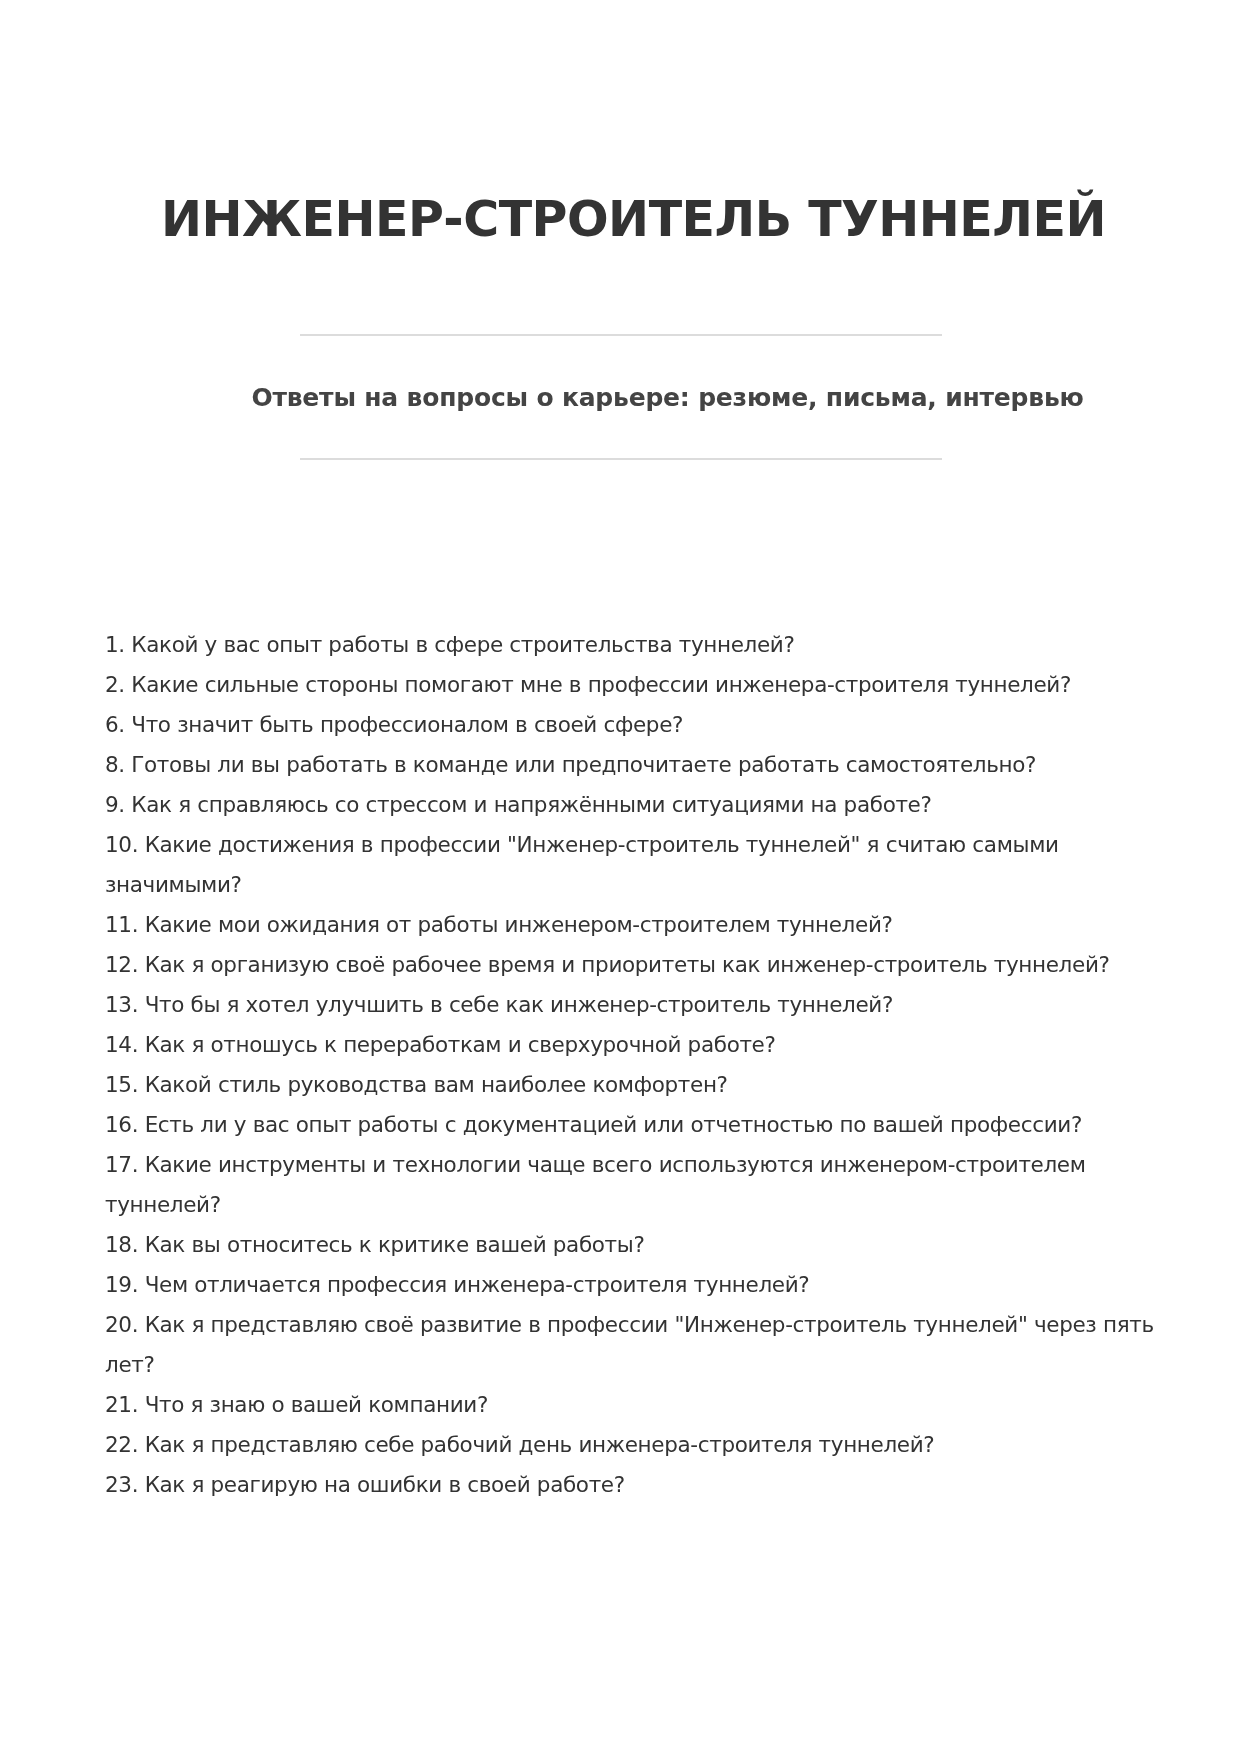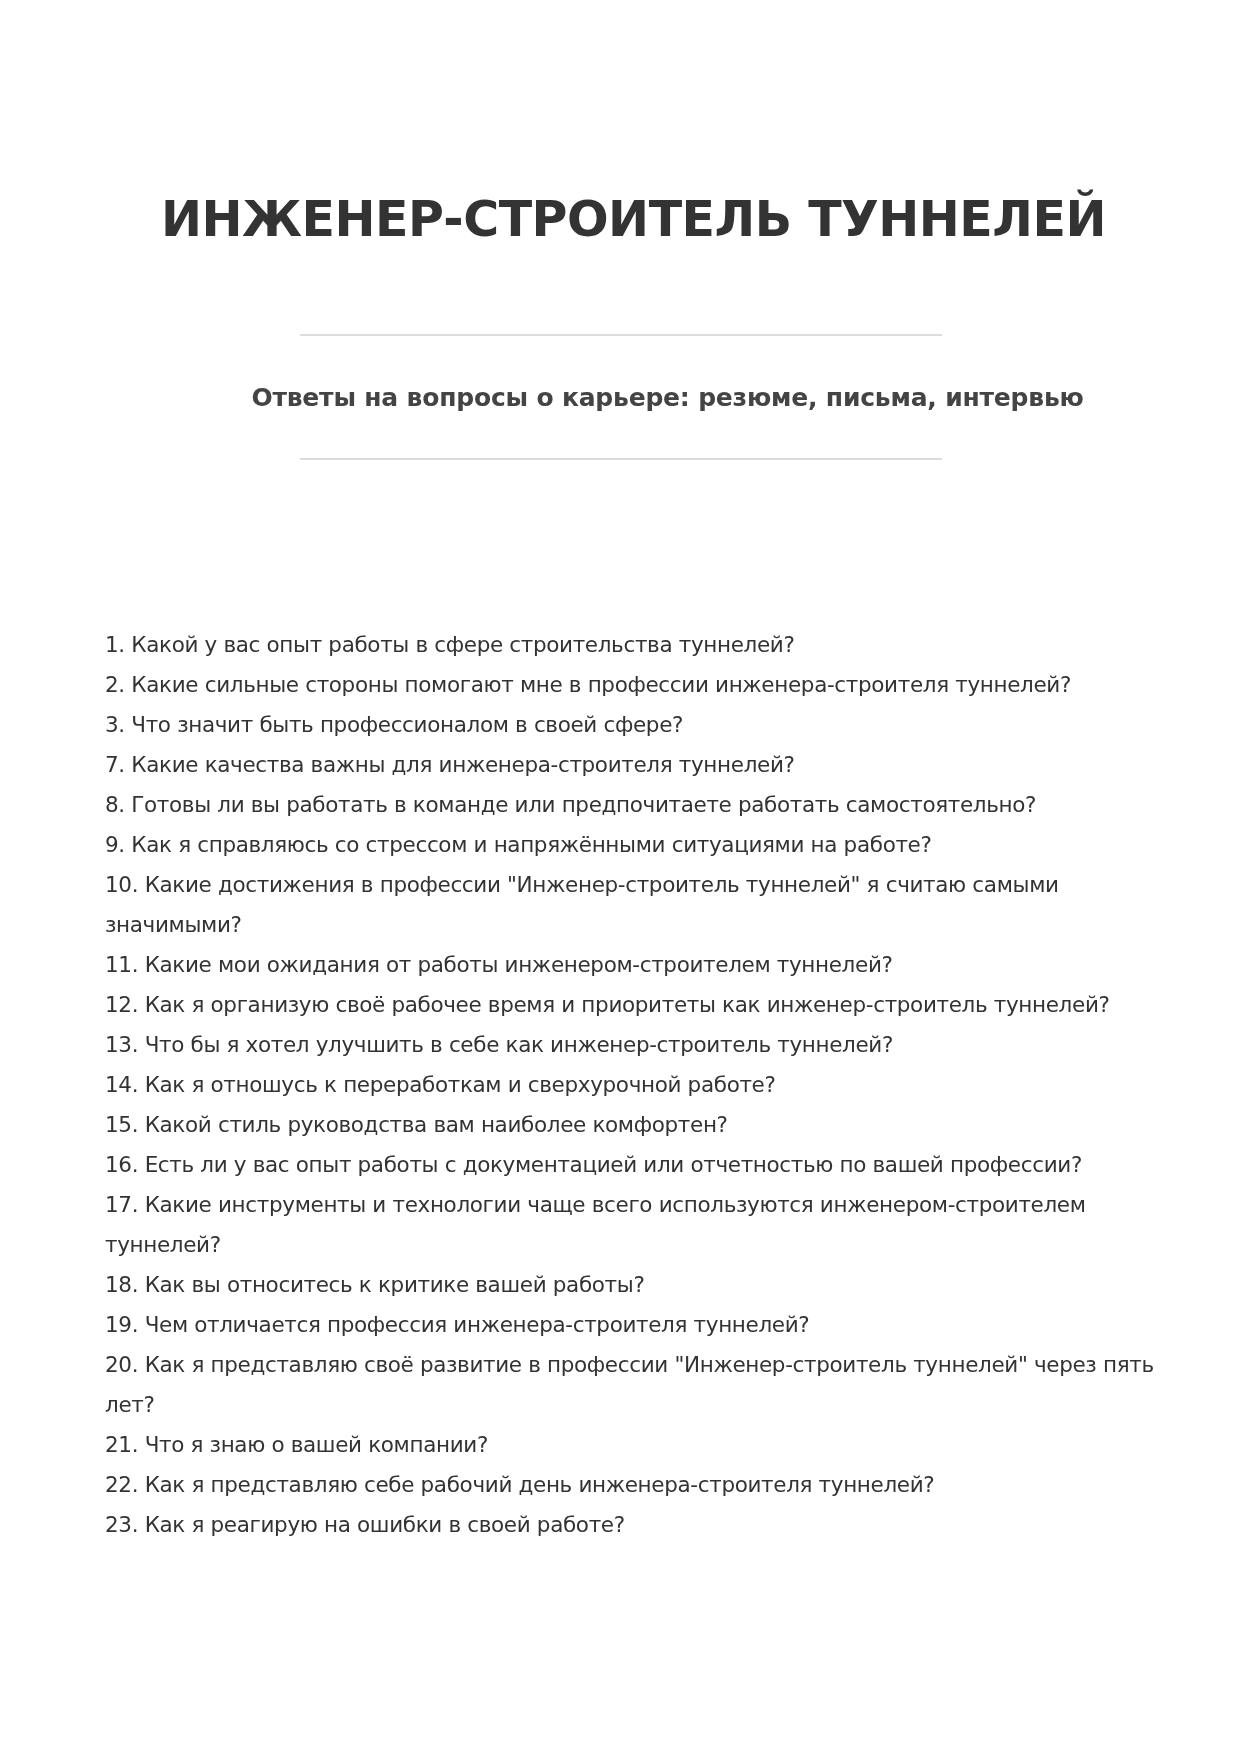--- a/index.html
+++ b/index.html
@@ -76,22 +76,21 @@
 
 <div class="divider top"></div>
 
 <h2 class="subtitle">Ответы на вопросы о карьере: резюме, письма, интервью</h2>
 
 <div class="divider bottom"></div>
 
 <ul class="questions">
   <li class="question">1. Какой у вас опыт работы в сфере строительства туннелей?</li>
   <li class="question">2. Какие сильные стороны помогают мне в профессии инженера-строителя туннелей?</li>
-  <li class="question">3. Что значит быть профессионалом в своей сфере?</li>
-  <li class="question">7. Какие качества важны для инженера-строителя туннелей?</li>
+  <li class="question">6. Что значит быть профессионалом в своей сфере?</li>
   <li class="question">8. Готовы ли вы работать в команде или предпочитаете работать самостоятельно?</li>
   <li class="question">9. Как я справляюсь со стрессом и напряжёнными ситуациями на работе?</li>
   <li class="question">10. Какие достижения в профессии "Инженер-строитель туннелей" я считаю самыми значимыми?</li>
   <li class="question">11. Какие мои ожидания от работы инженером-строителем туннелей?</li>
   <li class="question">12. Как я организую своё рабочее время и приоритеты как инженер-строитель туннелей?</li>
   <li class="question">13. Что бы я хотел улучшить в себе как инженер-строитель туннелей?</li>
   <li class="question">14. Как я отношусь к переработкам и сверхурочной работе?</li>
   <li class="question">15. Какой стиль руководства вам наиболее комфортен?</li>
   <li class="question">16. Есть ли у вас опыт работы с документацией или отчетностью по вашей профессии?</li>
   <li class="question">17. Какие инструменты и технологии чаще всего используются инженером-строителем туннелей?</li>

